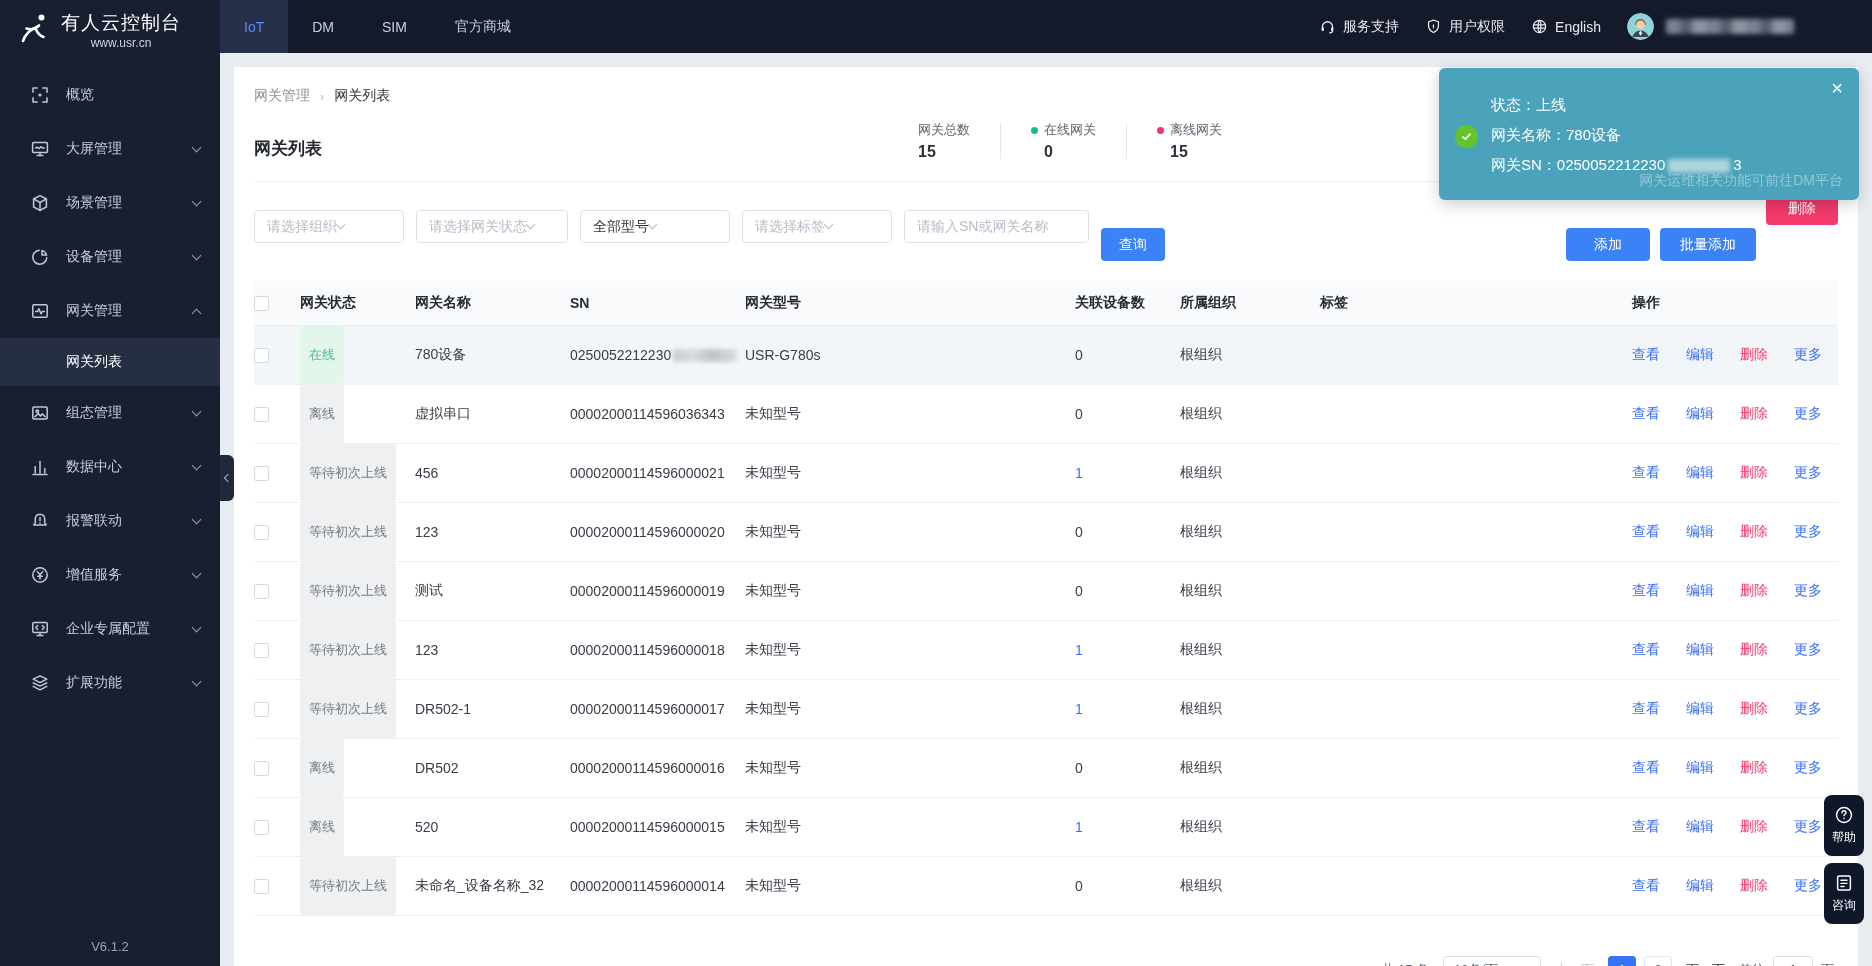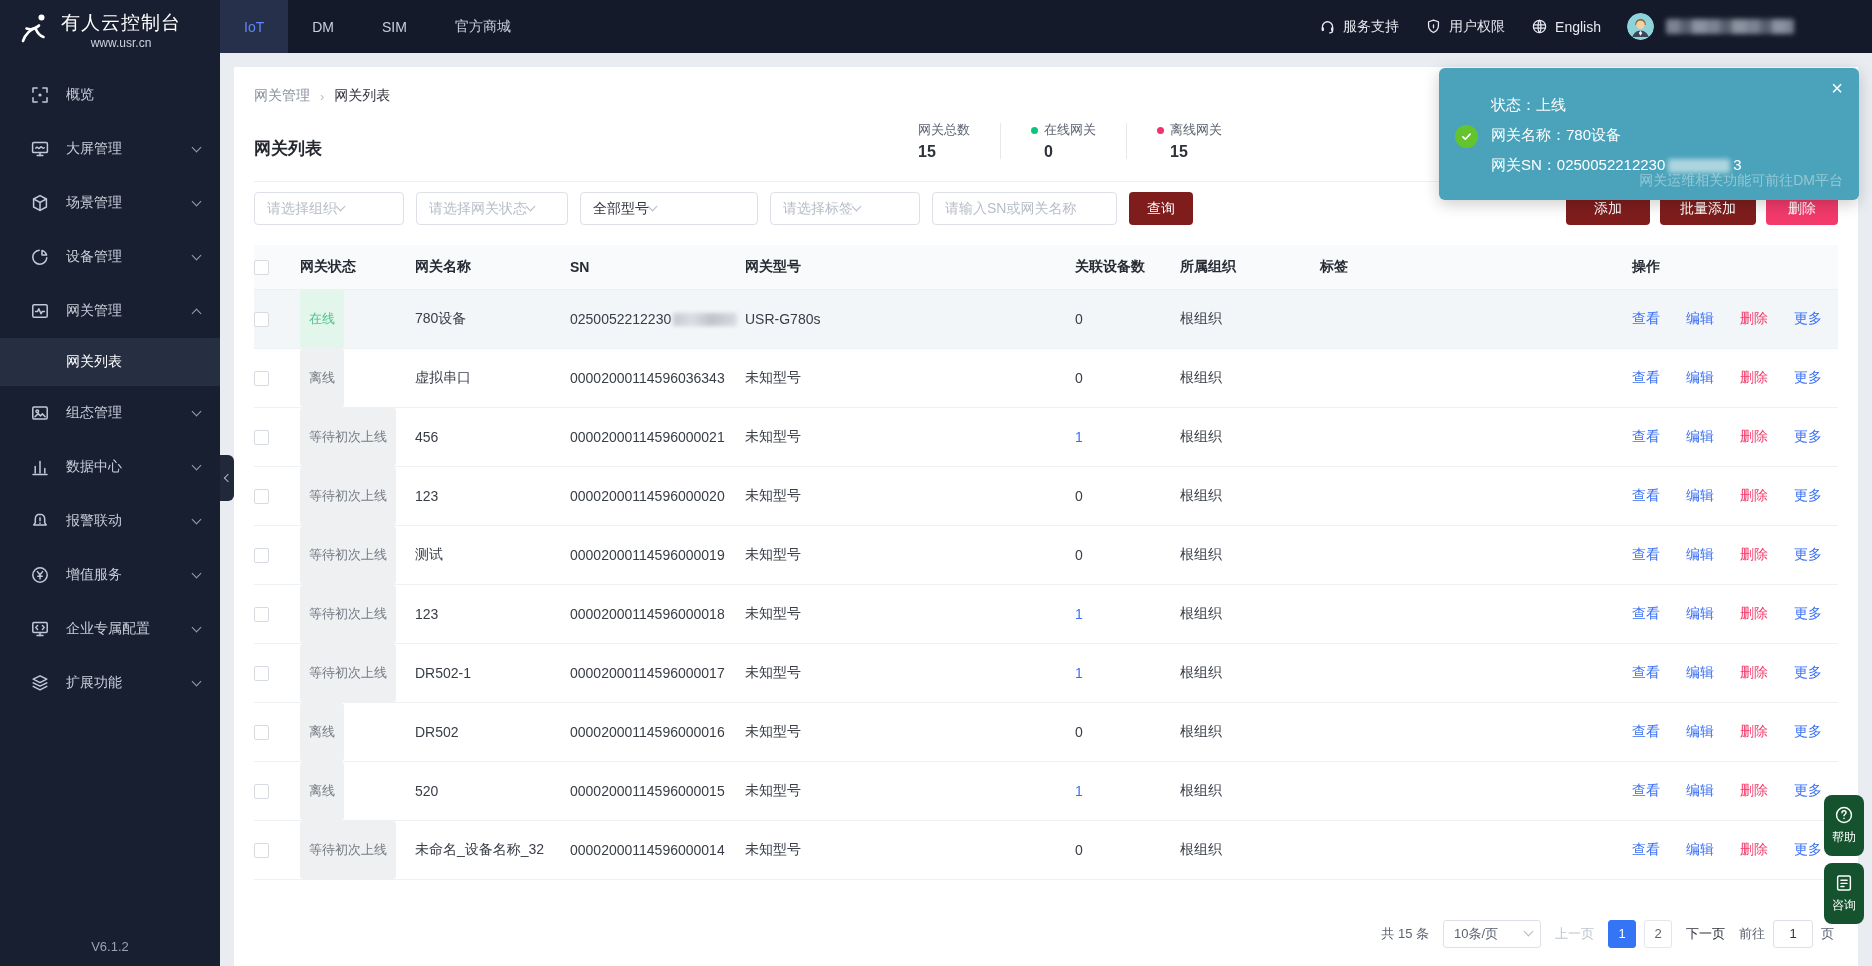--- a/index.html
+++ b/index.html
@@ -55,25 +55,25 @@
   .stat-div { width:1px; height:36px; background:#e6e8ec; margin:2px 30px 0; }
 
   .rule { border-bottom:1px solid #edf0f3; margin-top:20px; }
 
   .filter-row { display:flex; align-items:center; gap:12px; margin-top:10px; }
   .select, .search-input { height:33px; border:1px solid #dde0e6; border-radius:4px; background:#fff;
       display:flex; align-items:center; padding:0 10px 0 12px;
       font-size:14px; color:#b7bdc7; cursor:pointer; }
   .select.filled { color:#32363d; }
   .sel-chev { width:7px; height:7px; border-right:1.3px solid #b4bac4; border-bottom:1.3px solid #b4bac4; transform:rotate(45deg); margin-top:-4px; }
-  .w-org{width:150px} .w-status{width:152px} .w-model{width:178px} .w-tag{width:150px}
+  .w-org{width:150px} .w-status{width:152px} .w-model{width:150px} .w-tag{width:150px}
   .search-input { width:185px; cursor:text; }
   .btn { height:33px; border:none; border-radius:4px; display:flex; align-items:center; justify-content:center;
          font-size:14px; color:#fff; cursor:pointer; font-family:inherit; }
-  .btn-primary { background:#7f1d1d; }
+  .btn-primary { background:#3b82f6;margin-top:36px; }
   .btn-danger { background:#f23a6b; }
   .btn-query { width:64px; }
   .btn-add { width:84px; } .btn-batch { width:96px; } .btn-del { width:72px; }
   .actions-right { margin-left:auto; display:flex; gap:10px; }
 
   
   .gw-table { width:100%; border-collapse:collapse; margin-top:20px; table-layout:fixed; }
   .gw-table th { height:44px; background:#f9fafc; font-size:14px; color:#272b33; font-weight:bold;
                  text-align:left; border-bottom:1px solid #edf0f3; padding:0; }
   .gw-table td { height:50px; font-size:14px; color:#383d46; border-bottom:1px solid #eef1f4; padding:0; }
@@ -110,21 +110,21 @@
                 display:flex; align-items:center; justify-content:center; margin-right:13px; flex:0 0 auto; }
   .toast-icon svg { width:15px; height:15px; }
   .toast-lines { font-size:15px; line-height:30px; }
   .toast-close { position:absolute; top:10px; right:16px; font-size:20px; line-height:1; color:#fff; cursor:pointer; }
   .toast-watermark { position:absolute; right:16px; bottom:10px; font-size:14px; color:rgba(255,255,255,.40); white-space:nowrap; }
   .sn-blur-light { display:inline-block; width:62px; height:14px; border-radius:2px; vertical-align:middle; margin:0 3px;
                    background:rgba(255,255,255,.55); filter:blur(2.5px); }
 
   
   .float-btns { position:absolute; right:8px; bottom:42px; display:flex; flex-direction:column; gap:7px; z-index:50; }
-  .fbtn { width:40px; border-radius:8px; background:#14532d; color:#fff; display:flex; flex-direction:column;
+  .fbtn { width:40px; border-radius:8px; background:#0f172a; color:#fff; display:flex; flex-direction:column;
           align-items:center; justify-content:center; gap:4px; padding:10px 0; cursor:pointer; }
   .fbtn .fi { width:20px; height:20px; display:flex; }
   .fbtn .fl { font-size:12px; }
 </style>
 </head>
 <body>
 
 <aside class="sidebar">
   <div class="logo">
     <span class="logo-icon" id="logo-icon"><svg viewBox="0 0 36 36" fill="none" stroke="#fff" stroke-width="2.6" stroke-linecap="round">

